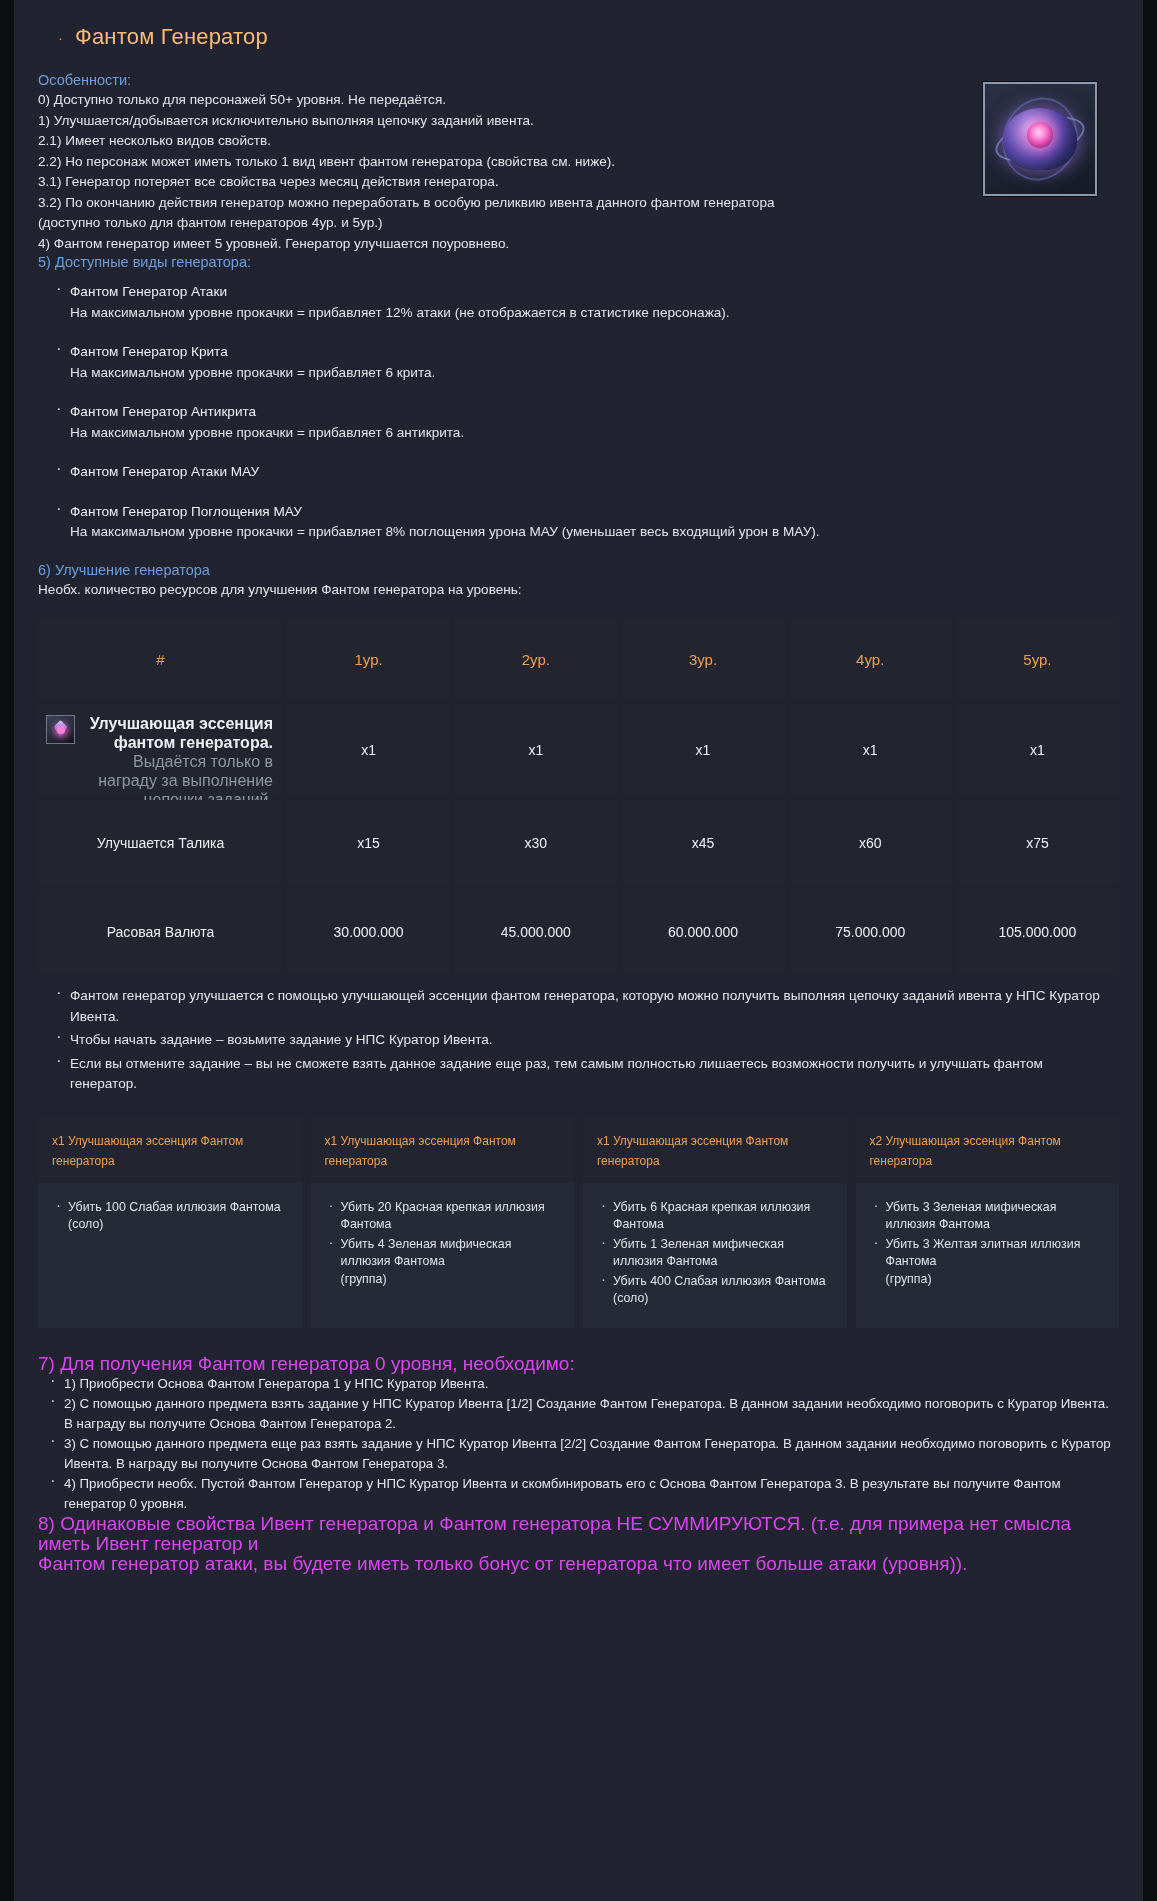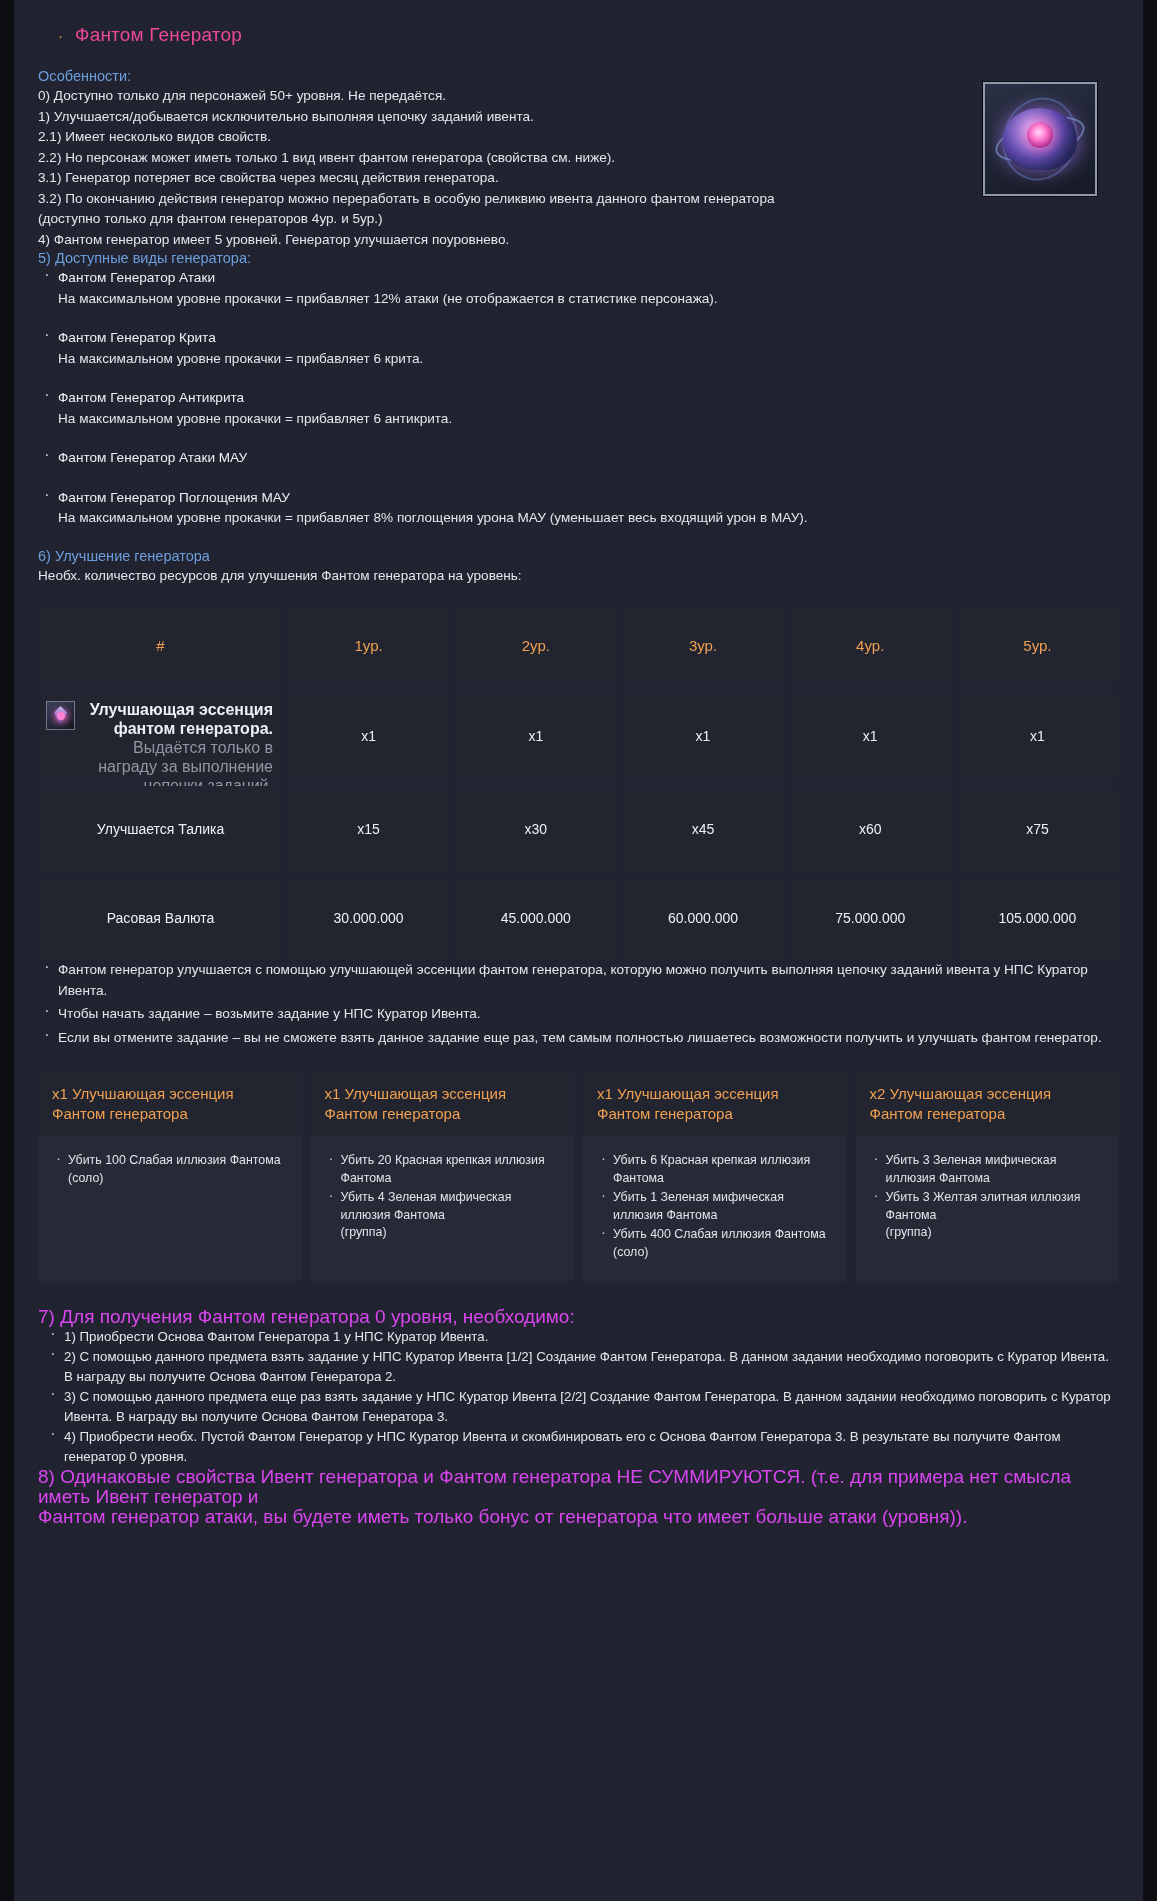--- a/index.html
+++ b/index.html
@@ -19,21 +19,21 @@
     position:relative;
     border-left:14px solid #0d0e12;
     border-right:14px solid #0d0e12;
     width:1157px;
   }
   .wrap{padding:18px 24px 16px 24px;}
 
   
   .title-row{display:flex;align-items:center;gap:12px;margin:6px 0 22px 20px;}
   .title-dot{color:#e8902c;font-size:15px;line-height:1;}
-  .page-title{color:#ec4899;font-size:19px;letter-spacing:.2px;}
+  .page-title{color:#fdba74;font-size:22px;letter-spacing:.2px;}
 
   
   .sec-head{color:#6d9ede;font-size:14.5px;margin:0 0 2px 0;}
   .line{font-size:13.6px;color:#e4e6ea;line-height:20.5px;}
   .sub{font-size:13.6px;color:#e4e6ea;line-height:20.5px;}
 
   
   .item-box{
     position:absolute;top:82px;right:46px;
     width:110px;height:110px;
@@ -60,21 +60,21 @@
     transform:translate(-50%,-50%) rotate(-16deg);
     border:2px solid rgba(150,200,255,.5);border-radius:50%;
   }
   .item-box .ring2{
     position:absolute;left:50%;top:50%;width:70px;height:80px;
     transform:translate(-50%,-50%) rotate(18deg);
     border:2px solid rgba(120,170,255,.32);border-radius:50%;
   }
 
   
-  ul.b{list-style:none;margin:0;padding:0;}
+  ul.b{list-style:none;margin:12px;padding:0;}
   ul.b>li{position:relative;padding-left:20px;}
   ul.b>li:before{
     content:"·";position:absolute;left:6px;top:-3px;color:#c7cad2;font-size:17px;line-height:20.5px;
   }
   .gen-list{margin:16px 0 0 0;}
   .gen-list>li{margin-bottom:19px;}
   .gen-name{font-size:13.6px;color:#eef0f4;line-height:20.5px;}
   .gen-desc{font-size:13.6px;color:#e4e6ea;line-height:20.5px;}
 
   
@@ -118,21 +118,21 @@
   .notes{margin:20px 0 0 4px;}
   .notes>li{margin-bottom:3px;font-size:13.6px;line-height:20.5px;color:#e4e6ea;}
 
   
   .cards{display:flex;gap:9px;margin:22px 0 0 0;}
   .card{
     flex:1;background:#22252f;display:flex;flex-direction:column;
   }
   .card-head{
     padding:14px 14px 12px 14px;
-    color:#f0a050;font-size:15px;line-height:20px;
+    color:#f0a050;font-size:12px;line-height:20px;
     min-height:62px;box-sizing:border-box;
   }
   .card-body{
     background:#262a36;flex:1;padding:12px 14px 16px 10px;min-height:108px;box-sizing:border-box;
   }
   .card-body ul{list-style:none;margin:4px;padding:0;}
   .card-body li{position:relative;padding-left:16px;font-size:12.4px;line-height:17.5px;color:#e2e4e9;margin-bottom:2px;}
   .card-body li:before{content:"·";position:absolute;left:4px;top:-3px;color:#c7cad2;font-size:15px;}
 
   

